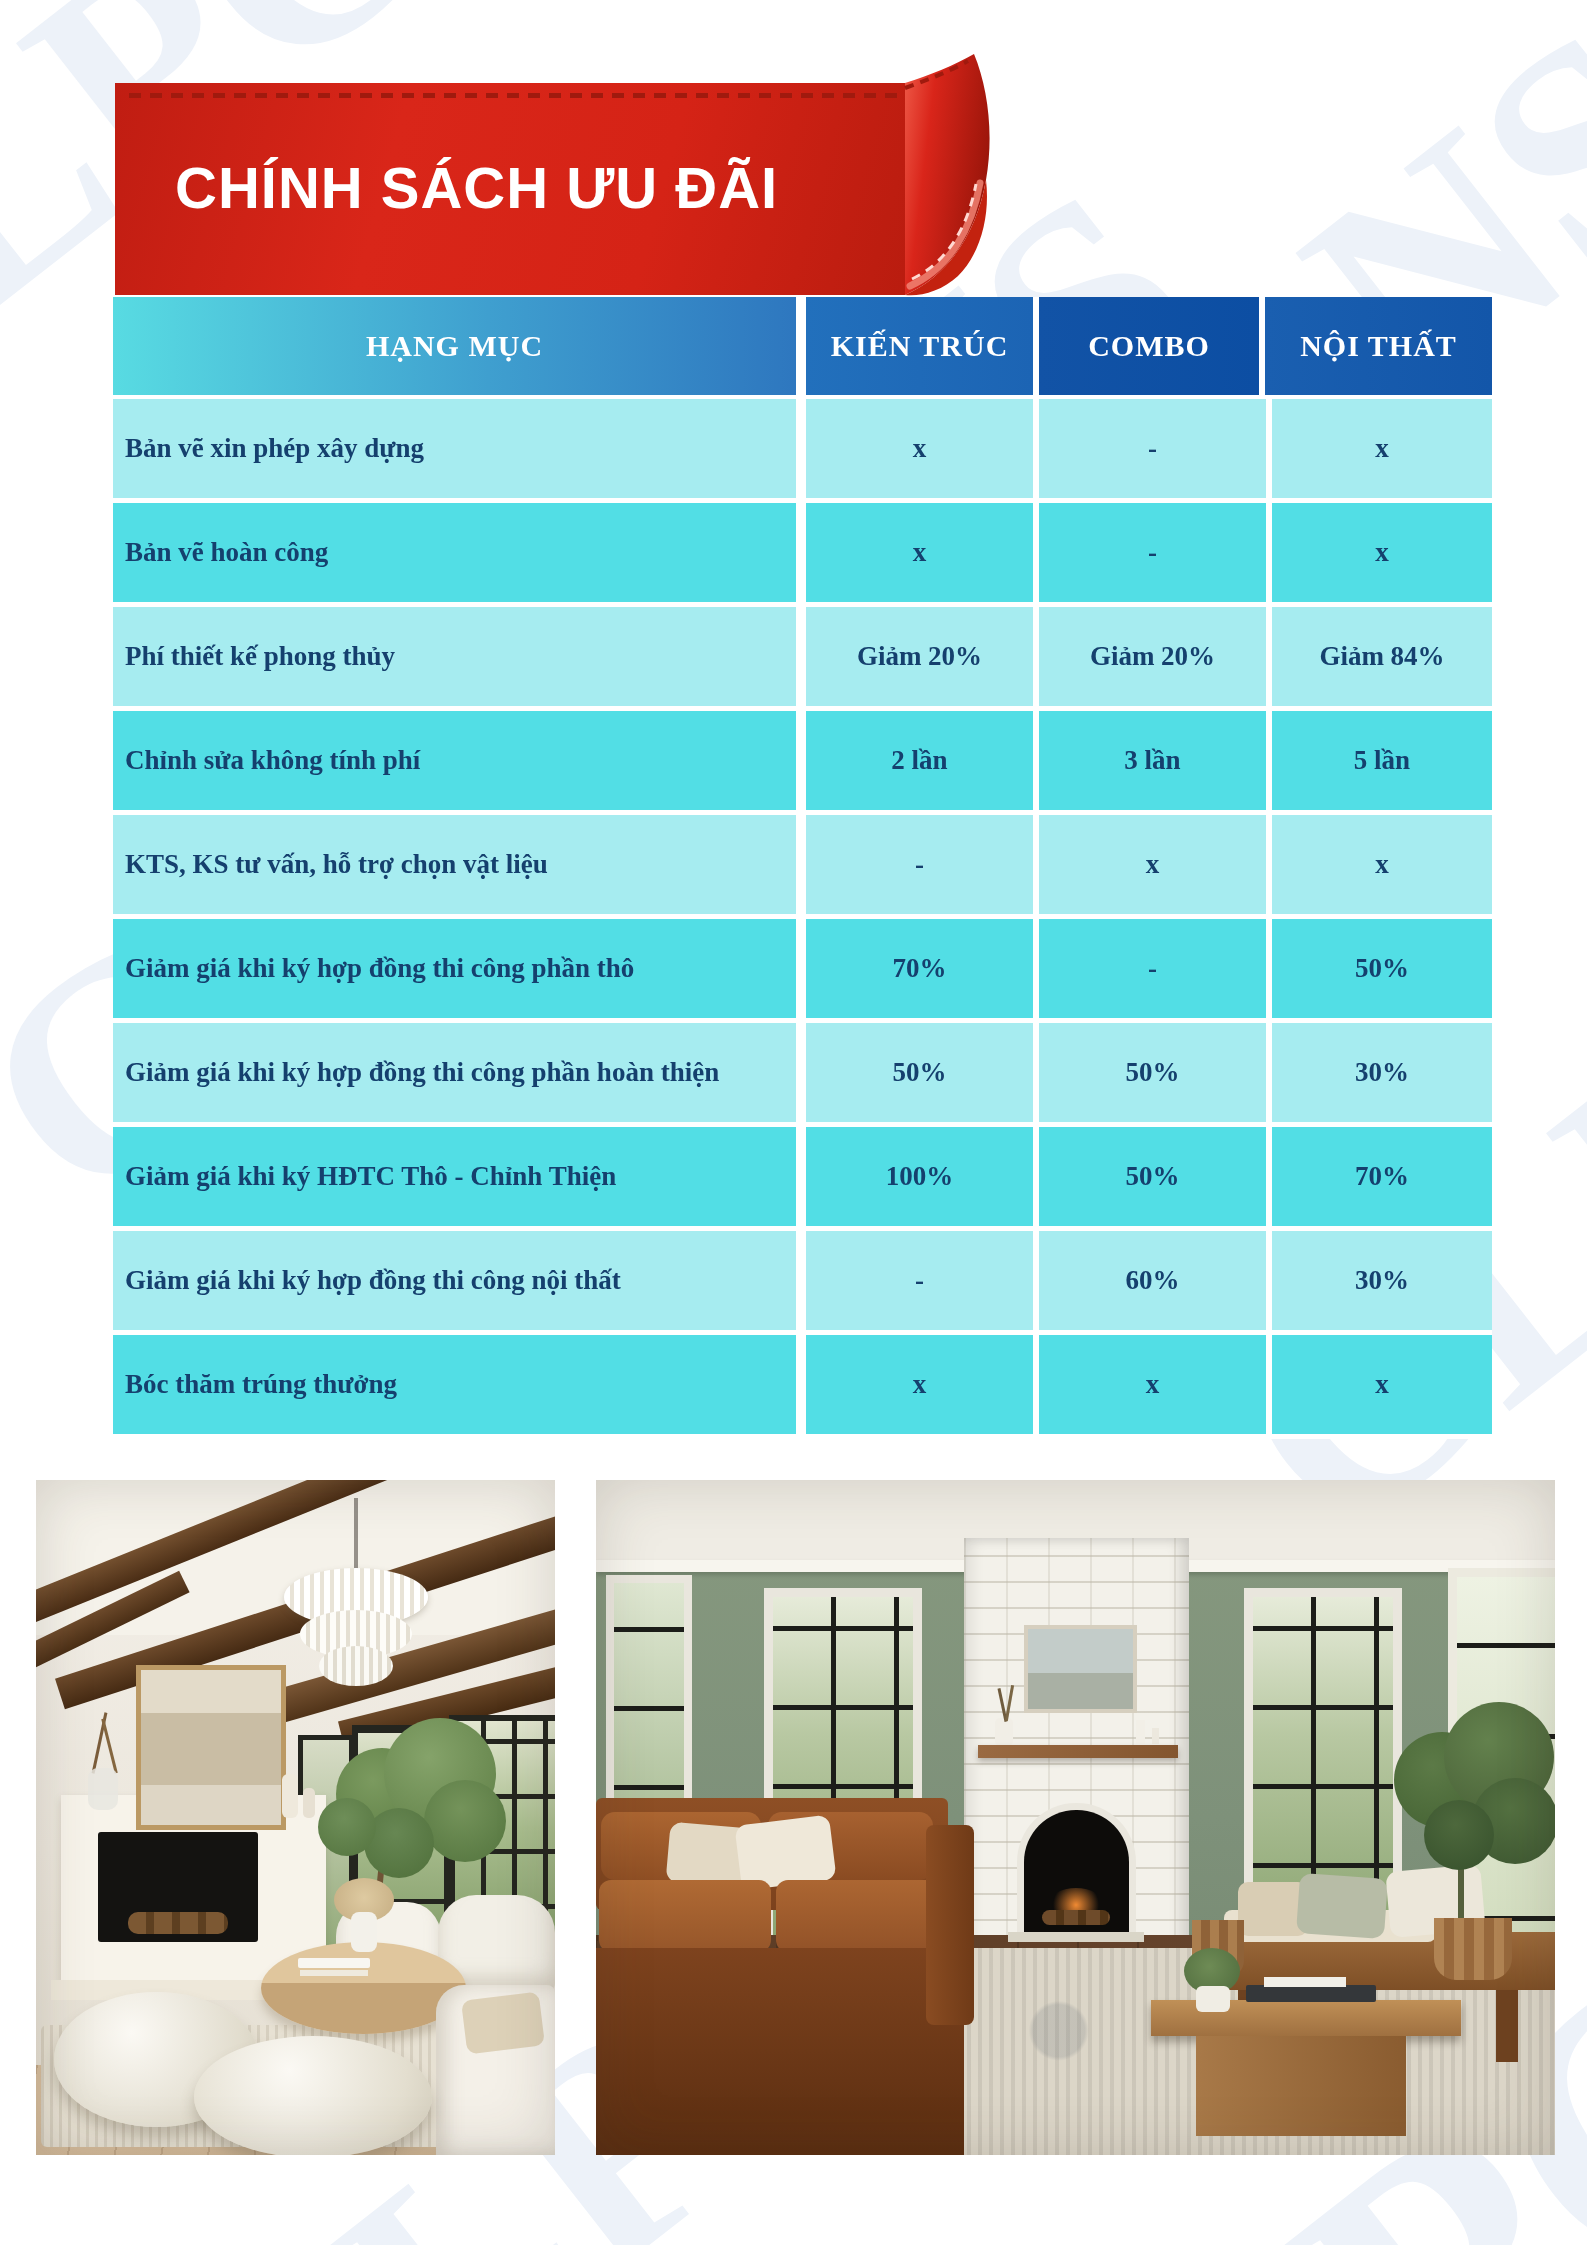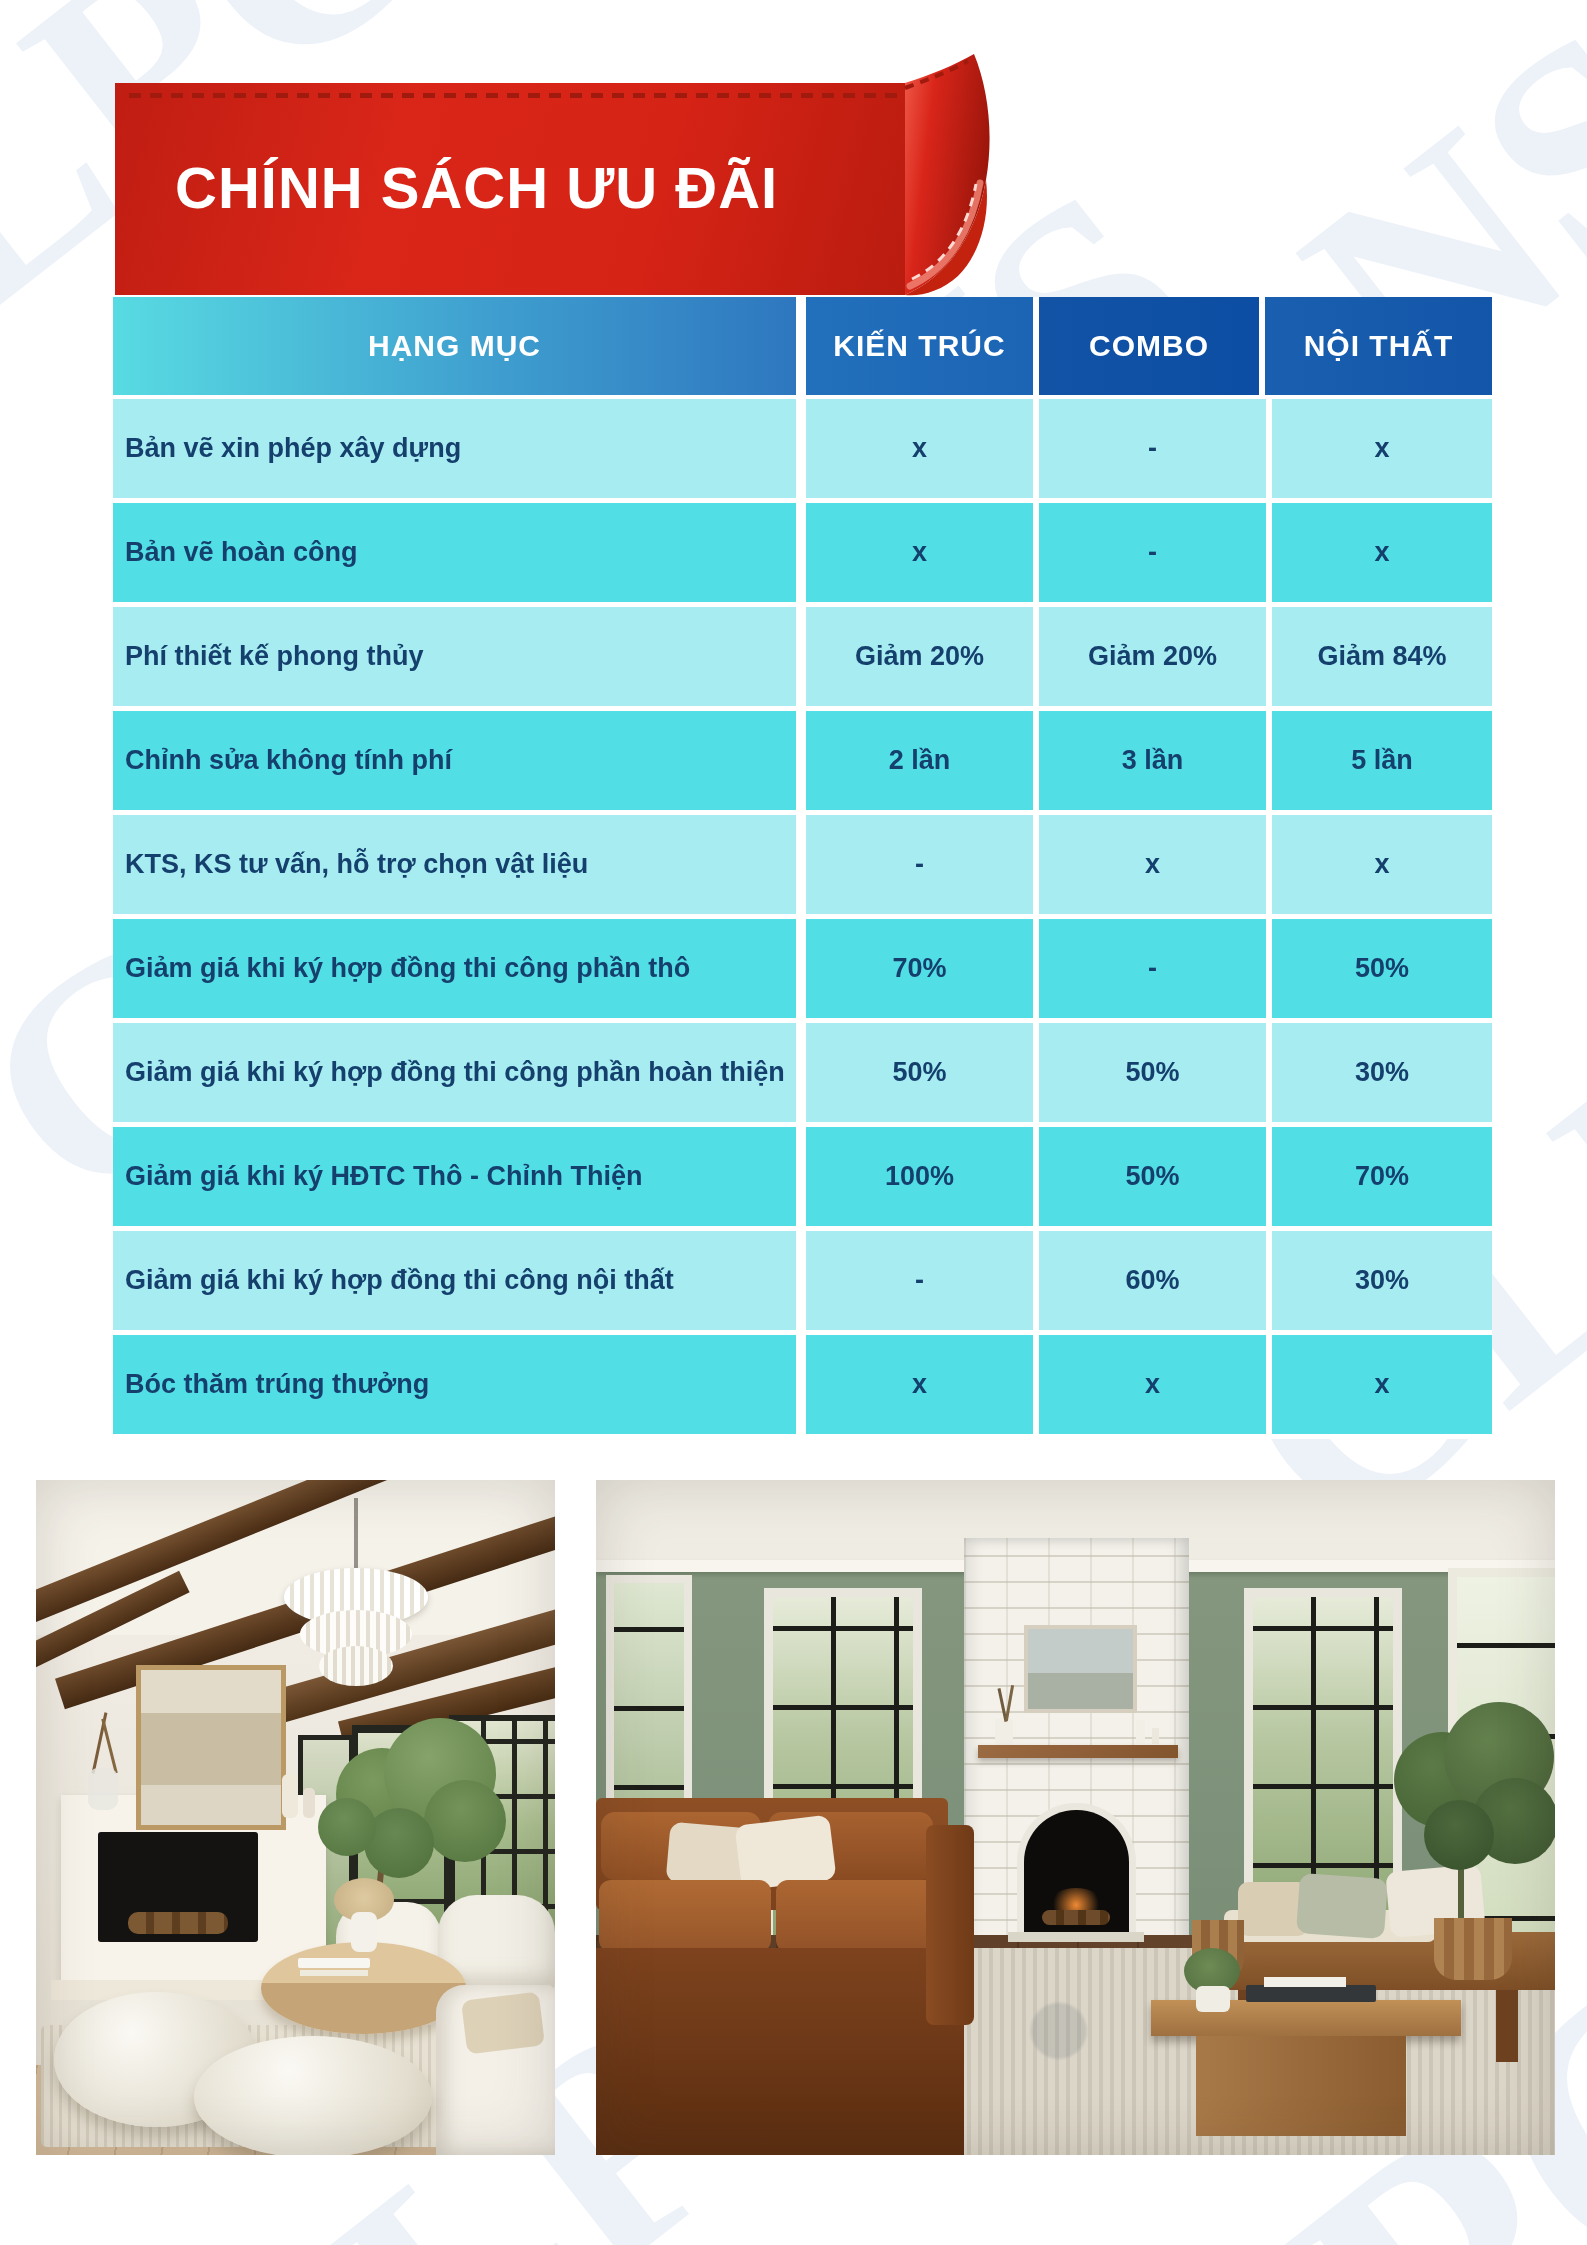--- a/index.html
+++ b/index.html
@@ -29,21 +29,21 @@
     color:#ffffff;letter-spacing:1px;white-space:nowrap;
   }
   .curl{position:absolute;left:850px;top:48px;z-index:4;}
   
   .policy-table{
     position:absolute;left:113px;top:297px;width:1379px;z-index:2;background:#ffffff;
   }
   .trow{display:flex;margin-bottom:5px;}
   .cell{
     display:flex;align-items:center;box-sizing:border-box;
-    font-family:Liberation Sans, sans-serif;font-weight:bold;color:#15406e;font-size:27px;
+    font-family:Liberation Serif, serif;font-weight:bold;color:#15406e;font-size:27px;
   }
   .c1{width:683px;padding-left:12px;justify-content:flex-start;text-align:left;}
   .c2{width:227px;margin-left:10px;justify-content:center;text-align:center;}
   .c3{width:227px;margin-left:6px;justify-content:center;text-align:center;}
   .c4{width:220px;margin-left:6px;justify-content:center;text-align:center;}
   .thead{height:98px;margin-bottom:4px;}
   .thead .cell{color:#ffffff;font-size:30px;letter-spacing:1px;justify-content:center;padding-left:0;}
   .thead .c1{background:linear-gradient(90deg,#58dbe2 0%,#3f9fcf 55%,#2e77bf 100%);}
   .thead .c2{background:linear-gradient(90deg,#2270bc,#1c64b4);}
   .thead .c3{background:linear-gradient(90deg,#1a5fb0,#1356a9);}

